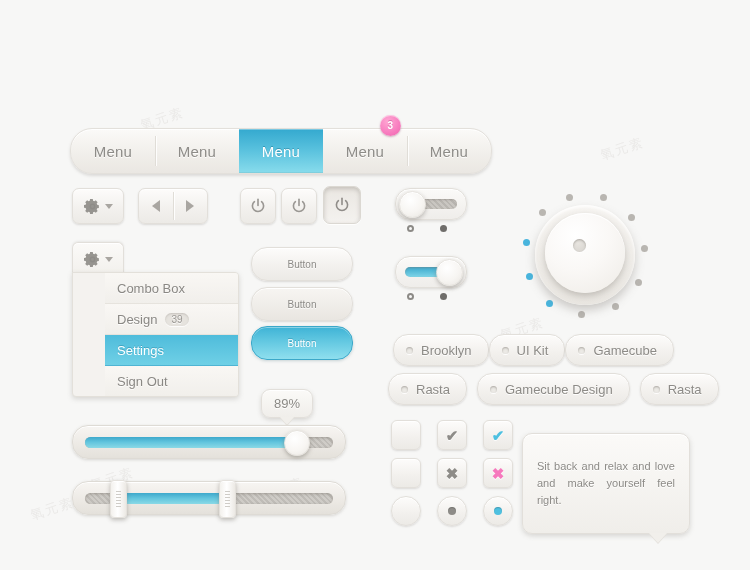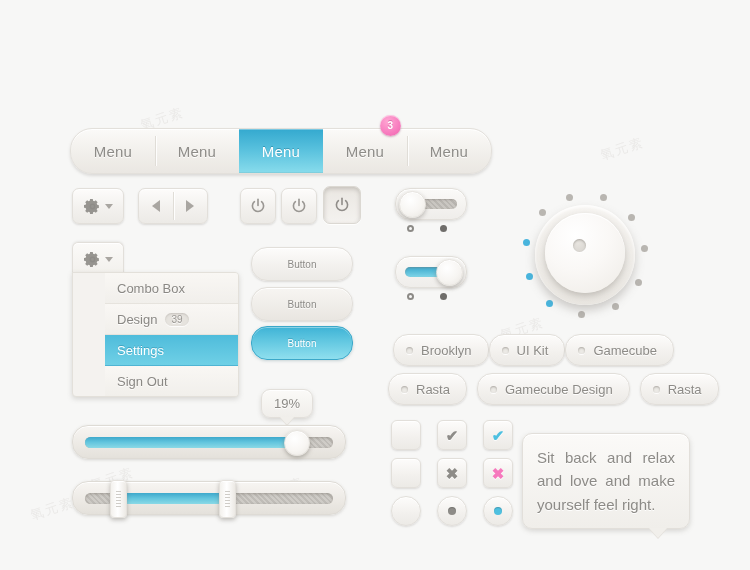--- a/index.html
+++ b/index.html
@@ -301,25 +301,25 @@
   .glyph { font-size:15px; line-height:1; font-weight:bold; }
   .g-gray { color:#8e8c88; text-shadow:0 1px 0 rgba(255,255,255,.8); }
   .g-blue { color:#4ec0e0; text-shadow:0 1px 0 rgba(255,255,255,.8); }
   .g-pink { color:#f678bd; text-shadow:0 1px 0 rgba(255,255,255,.8); }
   .rdot { width:8px;height:8px;border-radius:50%; box-shadow:inset 0 1px 1px rgba(0,0,0,.2);}
   .rdot.gray{background:#8e8c88;} .rdot.blue{background:#4ec0e0;}
 
   
   #tooltip {
     left:522px; top:433px; width:138px;
-    border-radius:10px; padding:12px 14px;
+    border-radius:10px; padding:24px 14px;
     background:linear-gradient(to bottom,#fbfaf8,#f0eeea);
     border:1px solid #e2dfda;
     box-shadow:0 2px 5px rgba(120,115,108,.25), inset 0 1px 0 #fff;
-    font-size:15px; line-height:1.55; color:#8d8b87;
+    font-size:11px; line-height:1.55; color:#8d8b87;
     text-align:justify;
     text-shadow:0 1px 0 rgba(255,255,255,.9);
   }
   #tooltip::after {
     content:""; position:absolute; right:22px; bottom:-10px;
     width:0;height:0;border-left:9px solid transparent;border-right:9px solid transparent;
     border-top:10px solid #f1efeb;
     filter:drop-shadow(0 1px 0 #e2dfda);
   }
 
@@ -507,21 +507,21 @@
       <span class="tag-hole"></span>
       <span>Gamecube Design</span>
     </div>
     <div class="tag surface">
       <span class="tag-hole"></span>
       <span>Rasta</span>
     </div>
   </div>
 
   <div class="abs bubble" id="pctbubble">
-    <span>19%</span>
+    <span>89%</span>
   </div>
   <div class="abs surface-deep" id="slider1">
     <div class="sl-track">
       <div class="sl-fill" id="sl-fill1" style="width: 85%;"></div>
     </div>
     <div class="sl-knob" id="sl-knob1" style="left: 210.8px;"></div>
   </div>
 
   <div class="abs surface-deep" id="slider2">
     <div class="sl-track">

